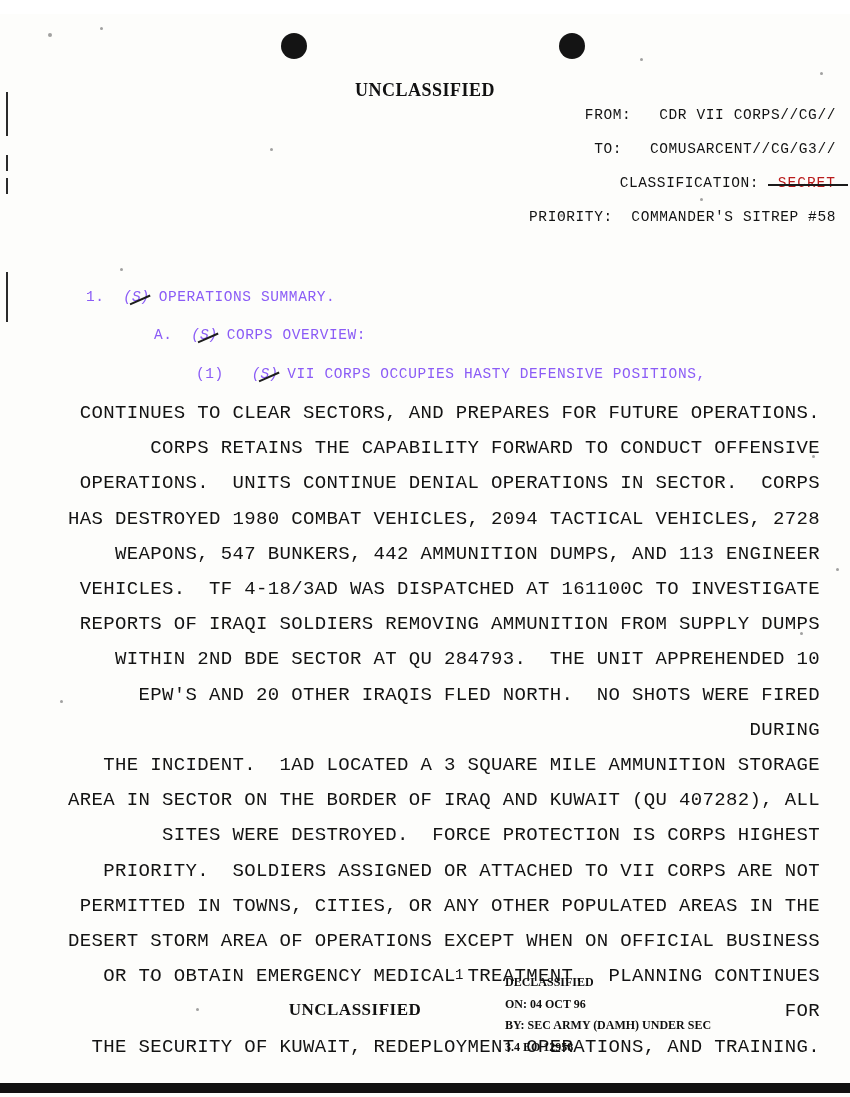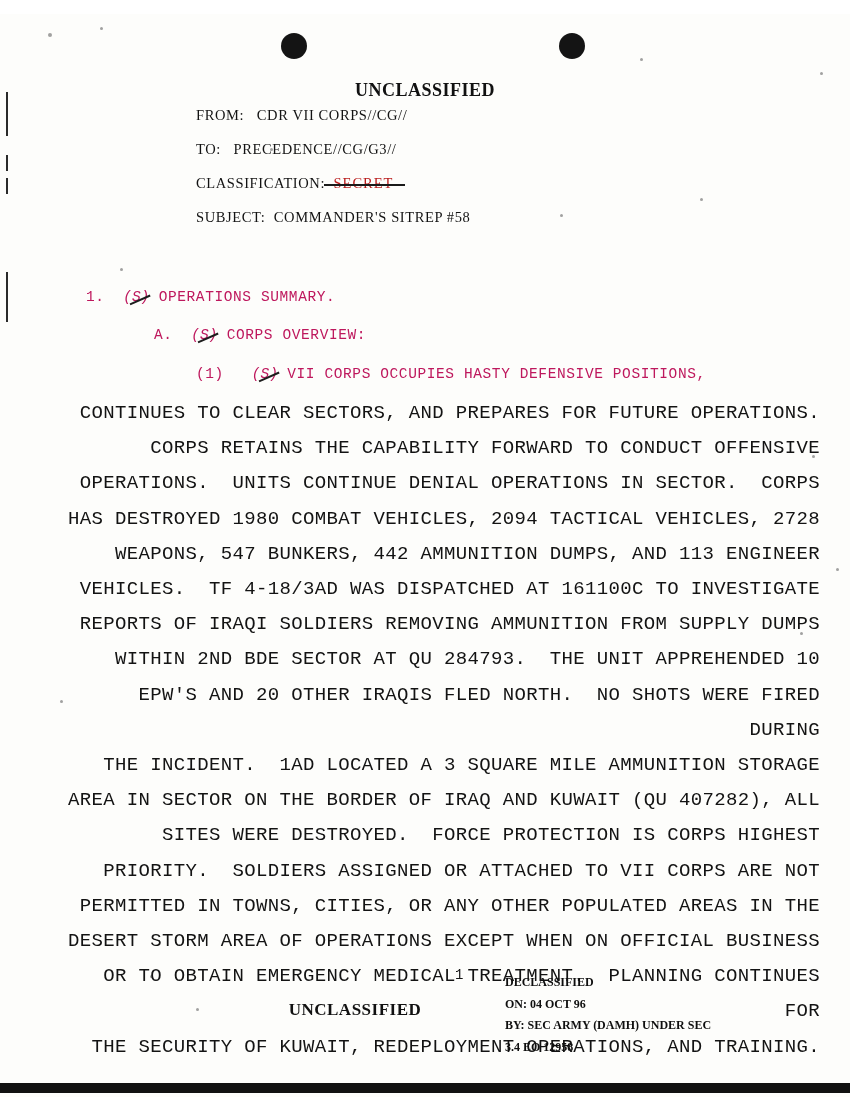--- a/index.html
+++ b/index.html
@@ -69,26 +69,27 @@
     letter-spacing: .5px;
     color: #111;
   }
   .fields {
     position: absolute;
     left: 196px;
     top: 98px;
     width: 640px;
   }
   .field-row {
-    font-family: Liberation Serif, serif;
+    font-family: Liberation Mono, monospace;
     font-size: 14.5px;
     line-height: 34px;
     letter-spacing: .6px;
     white-space: pre;
     color: #131313;
+    text-align: right;
   }
   .struck {
     position: relative;
     display: inline-block;
     color: #b91c1c;
     letter-spacing: 1px;
   }
   .struck:after {
     content: "";
     position: absolute;
@@ -96,21 +97,21 @@
     right: -12px;
     top: 52%;
     height: 2px;
     background: #1a1a1a;
   }
   .para-num {
     position: absolute;
     font-family: "Liberation Mono", monospace;
     font-size: 14.5px;
     letter-spacing: .6px;
-    color: #be185d;
+    color: #8b5cf6;
     white-space: pre;
   }
   .l1 { left: 86px;  top: 289px; }
   .l2 { left: 154px; top: 327px; }
   .l3 { left: 196px; top: 366px; text-align: center; }
 
   .cls-mark {
     display: inline-block;
     position: relative;
     font-style: italic;
@@ -201,23 +202,23 @@
   <div class="scan-left-line" style="top:155px; height:16px;"></div>
   <div class="scan-left-line" style="top:178px; height:16px;"></div>
   <div class="scan-left-line" style="top:272px; height:50px;"></div>
 
   <div class="doc">
 
     <div class="hdr-unclass">UNCLASSIFIED</div>
 
     <div class="fields">
       <div class="field-row"><span>FROM:</span>   <span>CDR VII CORPS//CG//</span></div>
-      <div class="field-row"><span>TO:</span>   <span>PRECEDENCE//CG/G3//</span></div>
+      <div class="field-row"><span>TO:</span>   <span>COMUSARCENT//CG/G3//</span></div>
       <div class="field-row"><span>CLASSIFICATION:</span>  <span class="struck">SECRET</span></div>
-      <div class="field-row"><span>SUBJECT:</span>  <span>COMMANDER'S SITREP #58</span></div>
+      <div class="field-row"><span>PRIORITY:</span>  <span>COMMANDER'S SITREP #58</span></div>
     </div>
 
     <div class="para-num l1"><span>1.</span>  <span class="cls-mark">(S)</span> <span>OPERATIONS SUMMARY.</span></div>
 
     <div class="para-num l2"><span>A.</span>  <span class="cls-mark">(S)</span> <span>CORPS OVERVIEW:</span></div>
 
     <div class="para-num l3"><span>(1)</span>   <span class="cls-mark">(S)</span> <span>VII CORPS OCCUPIES HASTY DEFENSIVE POSITIONS,</span></div>
 
     <div class="body-text">CONTINUES TO CLEAR SECTORS, AND PREPARES FOR FUTURE OPERATIONS.
 CORPS RETAINS THE CAPABILITY FORWARD TO CONDUCT OFFENSIVE

